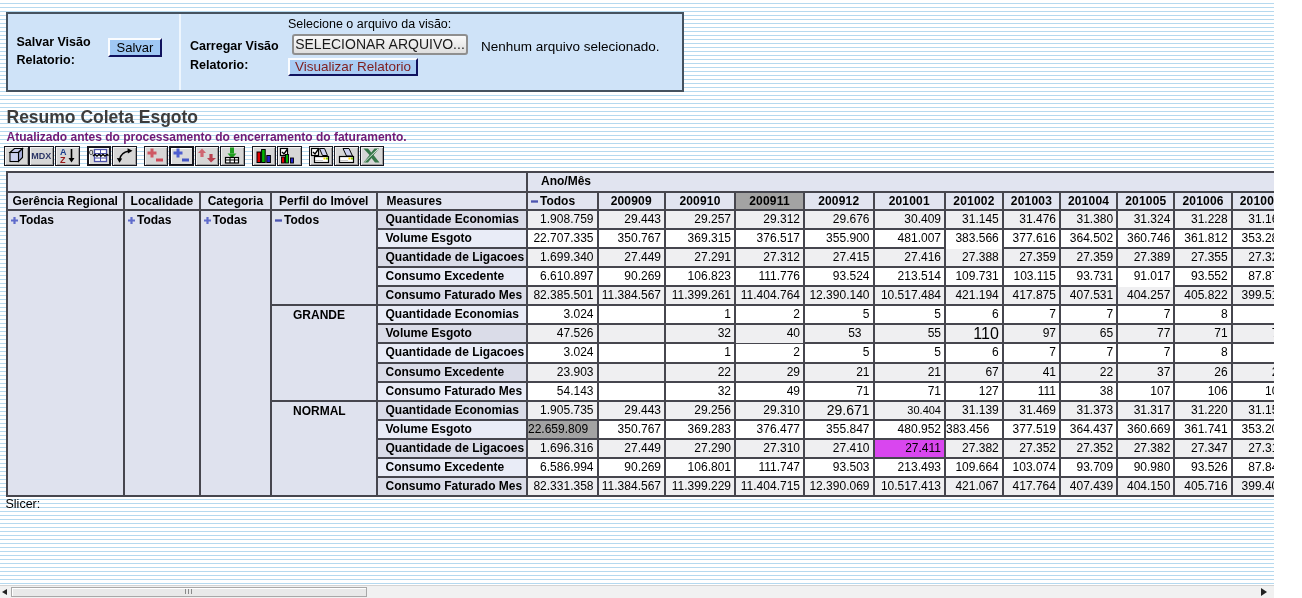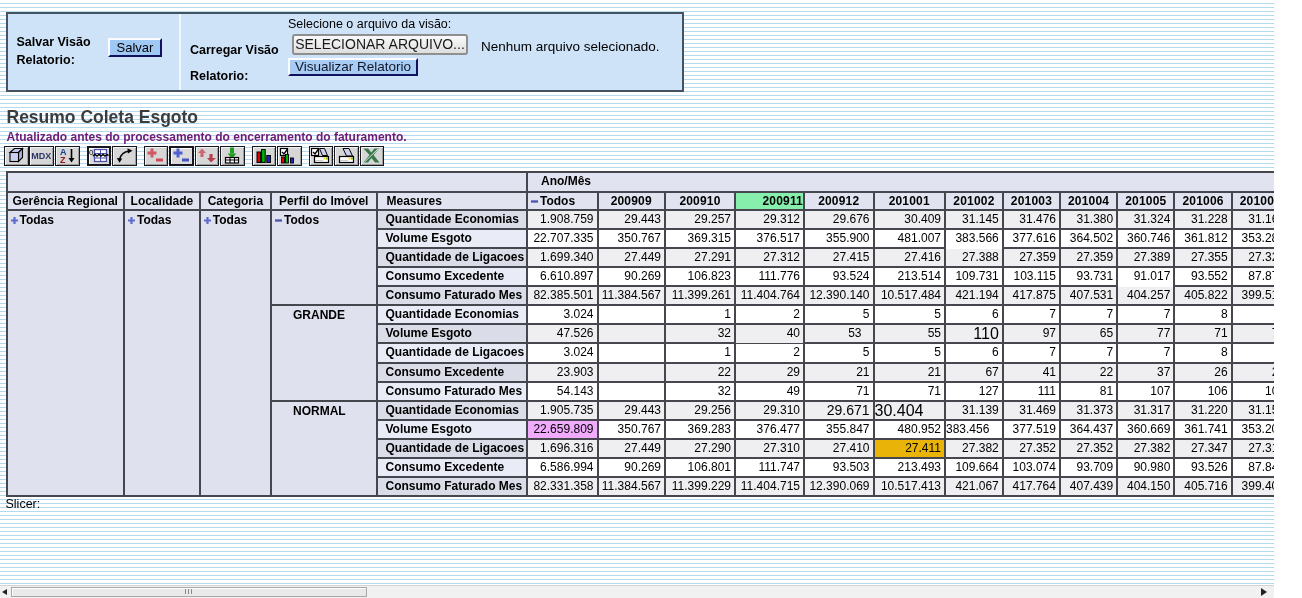--- a/index.html
+++ b/index.html
@@ -4,25 +4,25 @@
 font-family:"Liberation Sans",sans-serif;}
 .abs{position:absolute;}
 </style></head>
 <body>
 <div class="abs" style="left:0;top:0;width:1274px;height:585px;background:repeating-linear-gradient(to bottom,#ffffff 0px,#ffffff 3px,#b5d9ef 3px,#b5d9ef 4px);"></div>
 
 <div class="abs" style="left:5.5px;top:12px;width:674px;height:76px;border:2px solid #45525f;background:#cfe3f8;">
   <div class="abs" style="left:171.5px;top:0;width:2px;height:76px;background:#eef6fe;"></div>
   <div class="abs" style="left:9px;top:19px;font-size:12.5px;font-weight:bold;color:#000;line-height:18px;">Salvar Visão<br>Relatorio:</div>
   <div class="abs" style="left:100.5px;top:24px;width:54px;height:19px;background:#9fc8f4;border-top:2px solid #fafcff;border-left:2px solid #fafcff;border-bottom:2px solid #10125e;border-right:2px solid #10125e;box-sizing:border-box;text-align:center;font-size:13px;line-height:15px;color:#000;">Salvar</div>
-  <div class="abs" style="left:182.5px;top:22.5px;font-size:12.5px;font-weight:bold;color:#000;line-height:26px;">Carregar Visão<br>Relatorio:</div>
+  <div class="abs" style="left:182.5px;top:22.5px;font-size:12.5px;font-weight:bold;color:#000;line-height:19px;">Carregar Visão<br>Relatorio:</div>
   <div class="abs" style="left:280.5px;top:3px;font-size:12.5px;color:#000;">Selecione o arquivo da visão:</div>
   <div class="abs" style="left:284.5px;top:20px;width:176px;height:21px;background:linear-gradient(#fafafa,#dedede);border:2px solid #8f8f8f;border-radius:3px;box-sizing:border-box;text-align:center;font-size:14px;line-height:16.5px;color:#1a1a1a;">SELECIONAR ARQUIVO...</div>
   <div class="abs" style="left:473.5px;top:24.5px;font-size:13.5px;color:#000;">Nenhum arquivo selecionado.</div>
-  <div class="abs" style="left:280.5px;top:44px;width:130px;height:18px;background:#a9ccf4;border-top:2px solid #fafcff;border-left:2px solid #fafcff;border-bottom:2px solid #10125e;border-right:2px solid #10125e;box-sizing:border-box;text-align:center;font-size:13.5px;line-height:14px;color:#0f172a;">Visualizar Relatorio</div>
+  <div class="abs" style="left:280.5px;top:44px;width:130px;height:18px;background:#a9ccf4;border-top:2px solid #fafcff;border-left:2px solid #fafcff;border-bottom:2px solid #10125e;border-right:2px solid #10125e;box-sizing:border-box;text-align:center;font-size:13.5px;line-height:14px;color:#7f1d1d;">Visualizar Relatorio</div>
 </div>
 <div class="abs" style="left:6.5px;top:107px;font-size:17.5px;font-weight:bold;color:#3c3c3c;">Resumo Coleta Esgoto</div>
 <div class="abs" style="left:6.5px;top:130px;font-size:12px;font-weight:bold;color:#701a75;">Atualizado antes do processamento do encerramento do faturamento.</div>
 <div style="position:absolute;left:4px;top:145.5px;width:24.5px;height:20.5px;box-sizing:border-box;border:1px solid #17171f;background:#d6d6d6;box-shadow:inset 1px 1px 0 #f2f2f2, inset -1px -1px 0 #9f9f9f;display:flex;align-items:center;justify-content:center">
     <svg width="20" height="17" viewBox="0 0 20 17">
       <path d="M4 5.5 L8.5 1.5 H16.5 L12.5 5.5 Z" fill="#c4c9ec" stroke="#000" stroke-width="1.1"></path>
       <path d="M12.5 5.5 L16.5 1.5 V10.5 L12.5 14.5 Z" fill="#aab0dd" stroke="#000" stroke-width="1.1"></path>
       <rect x="4" y="5.5" width="8.5" height="9" fill="#ccd1f0" stroke="#000" stroke-width="1.1"></rect>
     </svg>
   </div>
@@ -127,21 +127,21 @@
     <div style="position:absolute;left:2px;top:21.5px;width:115.5px;height:16.5px;background:#e1e4f0;box-sizing:border-box;line-height:16.5px;font-weight:bold;font-size:12px;text-align:center;">Gerência Regional</div>
     <div style="position:absolute;left:119.5px;top:21.5px;width:73.8px;height:16.5px;background:#e1e4f0;box-sizing:border-box;line-height:16.5px;font-weight:bold;font-size:12px;text-align:center;">Localidade</div>
     <div style="position:absolute;left:195.3px;top:21.5px;width:69.2px;height:16.5px;background:#e1e4f0;box-sizing:border-box;line-height:16.5px;font-weight:bold;font-size:12px;text-align:center;">Categoria</div>
     <div style="position:absolute;left:266.5px;top:21.5px;width:103.5px;height:16.5px;background:#e1e4f0;box-sizing:border-box;line-height:16.5px;font-weight:bold;font-size:12px;text-align:center;">Perfil do Imóvel</div>
     <div style="position:absolute;left:372px;top:21.5px;width:148.5px;height:16.5px;background:#e1e4f0;box-sizing:border-box;line-height:16.5px;font-weight:bold;font-size:12px;text-align:left;padding-left:9px;">Measures</div>
     <div style="position:absolute;left:522.5px;top:21.5px;width:68.5px;height:16.5px;background:#e1e4f0;box-sizing:border-box;line-height:16.5px;font-weight:bold;font-size:12px;padding-left:3px"><svg width="7" height="7" viewBox="0 0 9 9" style="margin-right:2px">
         <rect y="3" width="9" height="3" fill="#4d55b0"></rect>
       </svg>Todos</div>
     <div style="position:absolute;left:593px;top:21.5px;width:65.5px;height:16.5px;background:#e1e4f0;box-sizing:border-box;line-height:16.5px;font-weight:bold;font-size:12px;text-align:center;letter-spacing:0.2px">200909</div>
     <div style="position:absolute;left:660.5px;top:21.5px;width:68px;height:16.5px;background:#e1e4f0;box-sizing:border-box;line-height:16.5px;font-weight:bold;font-size:12px;text-align:center;letter-spacing:0.2px">200910</div>
-    <div style="position:absolute;left:730.5px;top:21.5px;width:67px;height:16.5px;background:#86efac;box-sizing:border-box;line-height:16.5px;font-weight:bold;font-size:12px;text-align:right;letter-spacing:0.2px">200911</div>
+    <div style="position:absolute;left:730.5px;top:21.5px;width:67px;height:16.5px;background:#a3a3a3;box-sizing:border-box;line-height:16.5px;font-weight:bold;font-size:12px;text-align:center;letter-spacing:0.2px">200911</div>
     <div style="position:absolute;left:799.5px;top:21.5px;width:67.5px;height:16.5px;background:#e1e4f0;box-sizing:border-box;line-height:16.5px;font-weight:bold;font-size:12px;text-align:center;letter-spacing:0.2px">200912</div>
     <div style="position:absolute;left:869px;top:21.5px;width:69.5px;height:16.5px;background:#e1e4f0;box-sizing:border-box;line-height:16.5px;font-weight:bold;font-size:12px;text-align:center;letter-spacing:0.2px">201001</div>
     <div style="position:absolute;left:940.5px;top:21.5px;width:55.8px;height:16.5px;background:#e1e4f0;box-sizing:border-box;line-height:16.5px;font-weight:bold;font-size:12px;text-align:center;letter-spacing:0.2px">201002</div>
     <div style="position:absolute;left:998.3px;top:21.5px;width:55.2px;height:16.5px;background:#e1e4f0;box-sizing:border-box;line-height:16.5px;font-weight:bold;font-size:12px;text-align:center;letter-spacing:0.2px">201003</div>
     <div style="position:absolute;left:1055.5px;top:21.5px;width:55.2px;height:16.5px;background:#e1e4f0;box-sizing:border-box;line-height:16.5px;font-weight:bold;font-size:12px;text-align:center;letter-spacing:0.2px">201004</div>
     <div style="position:absolute;left:1112.7px;top:21.5px;width:55.2px;height:16.5px;background:#e1e4f0;box-sizing:border-box;line-height:16.5px;font-weight:bold;font-size:12px;text-align:center;letter-spacing:0.2px">201005</div>
     <div style="position:absolute;left:1169.9px;top:21.5px;width:55.3px;height:16.5px;background:#e1e4f0;box-sizing:border-box;line-height:16.5px;font-weight:bold;font-size:12px;text-align:center;letter-spacing:0.2px">201006</div>
     <div style="position:absolute;left:1227.2px;top:21.5px;width:55.3px;height:16.5px;background:#e1e4f0;box-sizing:border-box;line-height:16.5px;font-weight:bold;font-size:12px;text-align:center;letter-spacing:0.2px">201007</div>
     <div style="position:absolute;left:2px;top:40px;width:115.5px;height:284.05px;background:#dfe2ee;box-sizing:border-box;line-height:284.05px;font-weight:bold;font-size:12px;padding:2px 0 0 3px;line-height:15px;"><svg width="7" height="7" viewBox="0 0 7 7" style="margin-right:2px">
         <path d="M2.4 0h2.2v2.4H7v2.2H4.6V7H2.4V4.6H0V2.4h2.4z" fill="#5f6bcb"></path>
@@ -276,57 +276,57 @@
     <div style="position:absolute;left:1227.2px;top:192.56px;width:55.3px;height:17.07px;background:#efeff1;box-sizing:border-box;line-height:17.07px;font-size:12px;text-align:right;padding-right:3px">24</div>
     <div style="position:absolute;left:372px;top:211.63px;width:148.5px;height:17.07px;background:#e9ecf7;box-sizing:border-box;line-height:17.07px;font-weight:bold;font-size:12px;padding-left:8px">Consumo Faturado Mes</div>
     <div style="position:absolute;left:522.5px;top:211.63px;width:68.5px;height:17.07px;background:#ffffff;box-sizing:border-box;line-height:17.07px;font-size:12px;text-align:right;padding-right:3px">54.143</div>
     <div style="position:absolute;left:593px;top:211.63px;width:65.5px;height:17.07px;background:#ffffff;box-sizing:border-box;line-height:17.07px;font-size:12px;text-align:right;padding-right:3px"></div>
     <div style="position:absolute;left:660.5px;top:211.63px;width:68px;height:17.07px;background:#ffffff;box-sizing:border-box;line-height:17.07px;font-size:12px;text-align:right;padding-right:3px">32</div>
     <div style="position:absolute;left:730.5px;top:211.63px;width:67px;height:17.07px;background:#ffffff;box-sizing:border-box;line-height:17.07px;font-size:12px;text-align:right;padding-right:3px">49</div>
     <div style="position:absolute;left:799.5px;top:211.63px;width:67.5px;height:17.07px;background:#ffffff;box-sizing:border-box;line-height:17.07px;font-size:12px;text-align:right;padding-right:3px">71</div>
     <div style="position:absolute;left:869px;top:211.63px;width:69.5px;height:17.07px;background:#ffffff;box-sizing:border-box;line-height:17.07px;font-size:12px;text-align:right;padding-right:3px">71</div>
     <div style="position:absolute;left:940.5px;top:211.63px;width:55.8px;height:17.07px;background:#ffffff;box-sizing:border-box;line-height:17.07px;font-size:12px;text-align:right;padding-right:3px">127</div>
     <div style="position:absolute;left:998.3px;top:211.63px;width:55.2px;height:17.07px;background:#ffffff;box-sizing:border-box;line-height:17.07px;font-size:12px;text-align:right;padding-right:3px">111</div>
-    <div style="position:absolute;left:1055.5px;top:211.63px;width:55.2px;height:17.07px;background:#ffffff;box-sizing:border-box;line-height:17.07px;font-size:12px;text-align:right;padding-right:3px">81</div>
+    <div style="position:absolute;left:1055.5px;top:211.63px;width:55.2px;height:17.07px;background:#ffffff;box-sizing:border-box;line-height:17.07px;font-size:12px;text-align:right;padding-right:3px">38</div>
     <div style="position:absolute;left:1112.7px;top:211.63px;width:55.2px;height:17.07px;background:#ffffff;box-sizing:border-box;line-height:17.07px;font-size:12px;text-align:right;padding-right:3px">107</div>
     <div style="position:absolute;left:1169.9px;top:211.63px;width:55.3px;height:17.07px;background:#ffffff;box-sizing:border-box;line-height:17.07px;font-size:12px;text-align:right;padding-right:3px">106</div>
     <div style="position:absolute;left:1227.2px;top:211.63px;width:55.3px;height:17.07px;background:#ffffff;box-sizing:border-box;line-height:17.07px;font-size:12px;text-align:right;padding-right:3px">104</div>
     <div style="position:absolute;left:372px;top:230.7px;width:148.5px;height:17.07px;background:#dadce8;box-sizing:border-box;line-height:17.07px;font-weight:bold;font-size:12px;padding-left:8px">Quantidade Economias</div>
     <div style="position:absolute;left:522.5px;top:230.7px;width:68.5px;height:17.07px;background:#efeff1;box-sizing:border-box;line-height:17.07px;font-size:12px;text-align:right;padding-right:3px">1.905.735</div>
     <div style="position:absolute;left:593px;top:230.7px;width:65.5px;height:17.07px;background:#efeff1;box-sizing:border-box;line-height:17.07px;font-size:12px;text-align:right;padding-right:3px">29.443</div>
     <div style="position:absolute;left:660.5px;top:230.7px;width:68px;height:17.07px;background:#efeff1;box-sizing:border-box;line-height:17.07px;font-size:12px;text-align:right;padding-right:3px">29.256</div>
     <div style="position:absolute;left:730.5px;top:230.7px;width:67px;height:17.07px;background:#efeff1;box-sizing:border-box;line-height:17.07px;font-size:12px;text-align:right;padding-right:3px">29.310</div>
     <div style="position:absolute;left:799.5px;top:230.7px;width:67.5px;height:17.07px;background:#efeff1;box-sizing:border-box;line-height:17.07px;font-size:14px;text-align:right;padding-right:3px">29.671</div>
-    <div style="position:absolute;left:869px;top:230.7px;width:69.5px;height:17.07px;background:#efeff1;box-sizing:border-box;line-height:17.07px;font-size:16px;text-align:left;padding-right:3px">30.404</div>
+    <div style="position:absolute;left:869px;top:230.7px;width:69.5px;height:17.07px;background:#efeff1;box-sizing:border-box;line-height:17.07px;font-size:11px;text-align:right;padding-right:3px">30.404</div>
     <div style="position:absolute;left:940.5px;top:230.7px;width:55.8px;height:17.07px;background:#efeff1;box-sizing:border-box;line-height:17.07px;font-size:12px;text-align:right;padding-right:3px">31.139</div>
     <div style="position:absolute;left:998.3px;top:230.7px;width:55.2px;height:17.07px;background:#efeff1;box-sizing:border-box;line-height:17.07px;font-size:12px;text-align:right;padding-right:3px">31.469</div>
     <div style="position:absolute;left:1055.5px;top:230.7px;width:55.2px;height:17.07px;background:#efeff1;box-sizing:border-box;line-height:17.07px;font-size:12px;text-align:right;padding-right:3px">31.373</div>
     <div style="position:absolute;left:1112.7px;top:230.7px;width:55.2px;height:17.07px;background:#efeff1;box-sizing:border-box;line-height:17.07px;font-size:12px;text-align:right;padding-right:3px">31.317</div>
     <div style="position:absolute;left:1169.9px;top:230.7px;width:55.3px;height:17.07px;background:#efeff1;box-sizing:border-box;line-height:17.07px;font-size:12px;text-align:right;padding-right:3px">31.220</div>
     <div style="position:absolute;left:1227.2px;top:230.7px;width:55.3px;height:17.07px;background:#efeff1;box-sizing:border-box;line-height:17.07px;font-size:12px;text-align:right;padding-right:3px">31.158</div>
     <div style="position:absolute;left:372px;top:249.77px;width:148.5px;height:17.07px;background:#e9ecf7;box-sizing:border-box;line-height:17.07px;font-weight:bold;font-size:12px;padding-left:8px">Volume Esgoto</div>
-    <div style="position:absolute;left:522.5px;top:249.77px;width:68.5px;height:17.07px;background:#f0abfc;box-sizing:border-box;line-height:17.07px;font-size:12px;text-align:right;padding-right:3px">22.659.809</div>
+    <div style="position:absolute;left:522.5px;top:249.77px;width:68.5px;height:17.07px;background:#a3a3a3;box-sizing:border-box;line-height:17.07px;font-size:12px;text-align:left;padding-right:3px">22.659.809</div>
     <div style="position:absolute;left:593px;top:249.77px;width:65.5px;height:17.07px;background:#ffffff;box-sizing:border-box;line-height:17.07px;font-size:12px;text-align:right;padding-right:3px">350.767</div>
     <div style="position:absolute;left:660.5px;top:249.77px;width:68px;height:17.07px;background:#ffffff;box-sizing:border-box;line-height:17.07px;font-size:12px;text-align:right;padding-right:3px">369.283</div>
     <div style="position:absolute;left:730.5px;top:249.77px;width:67px;height:17.07px;background:#ffffff;box-sizing:border-box;line-height:17.07px;font-size:12px;text-align:right;padding-right:3px">376.477</div>
     <div style="position:absolute;left:799.5px;top:249.77px;width:67.5px;height:17.07px;background:#ffffff;box-sizing:border-box;line-height:17.07px;font-size:12px;text-align:right;padding-right:3px">355.847</div>
     <div style="position:absolute;left:869px;top:249.77px;width:69.5px;height:17.07px;background:#ffffff;box-sizing:border-box;line-height:17.07px;font-size:12px;text-align:right;padding-right:3px">480.952</div>
     <div style="position:absolute;left:940.5px;top:249.77px;width:55.8px;height:17.07px;background:#ffffff;box-sizing:border-box;line-height:17.07px;font-size:12px;text-align:right;padding-right:20px">383.456</div>
     <div style="position:absolute;left:998.3px;top:249.77px;width:55.2px;height:17.07px;background:#ffffff;box-sizing:border-box;line-height:17.07px;font-size:12px;text-align:right;padding-right:3px">377.519</div>
     <div style="position:absolute;left:1055.5px;top:249.77px;width:55.2px;height:17.07px;background:#ffffff;box-sizing:border-box;line-height:17.07px;font-size:12px;text-align:right;padding-right:3px">364.437</div>
     <div style="position:absolute;left:1112.7px;top:249.77px;width:55.2px;height:17.07px;background:#ffffff;box-sizing:border-box;line-height:17.07px;font-size:12px;text-align:right;padding-right:3px">360.669</div>
     <div style="position:absolute;left:1169.9px;top:249.77px;width:55.3px;height:17.07px;background:#ffffff;box-sizing:border-box;line-height:17.07px;font-size:12px;text-align:right;padding-right:3px">361.741</div>
     <div style="position:absolute;left:1227.2px;top:249.77px;width:55.3px;height:17.07px;background:#ffffff;box-sizing:border-box;line-height:17.07px;font-size:12px;text-align:right;padding-right:3px">353.208</div>
     <div style="position:absolute;left:372px;top:268.84px;width:148.5px;height:17.07px;background:#dadce8;box-sizing:border-box;line-height:17.07px;font-weight:bold;font-size:12px;padding-left:8px">Quantidade de Ligacoes</div>
     <div style="position:absolute;left:522.5px;top:268.84px;width:68.5px;height:17.07px;background:#efeff1;box-sizing:border-box;line-height:17.07px;font-size:12px;text-align:right;padding-right:3px">1.696.316</div>
     <div style="position:absolute;left:593px;top:268.84px;width:65.5px;height:17.07px;background:#efeff1;box-sizing:border-box;line-height:17.07px;font-size:12px;text-align:right;padding-right:3px">27.449</div>
     <div style="position:absolute;left:660.5px;top:268.84px;width:68px;height:17.07px;background:#efeff1;box-sizing:border-box;line-height:17.07px;font-size:12px;text-align:right;padding-right:3px">27.290</div>
     <div style="position:absolute;left:730.5px;top:268.84px;width:67px;height:17.07px;background:#efeff1;box-sizing:border-box;line-height:17.07px;font-size:12px;text-align:right;padding-right:3px">27.310</div>
     <div style="position:absolute;left:799.5px;top:268.84px;width:67.5px;height:17.07px;background:#efeff1;box-sizing:border-box;line-height:17.07px;font-size:12px;text-align:right;padding-right:3px">27.410</div>
-    <div style="position:absolute;left:869px;top:268.84px;width:69.5px;height:17.07px;background:#eab308;box-sizing:border-box;line-height:17.07px;font-size:12px;text-align:right;padding-right:3px">27.411</div>
+    <div style="position:absolute;left:869px;top:268.84px;width:69.5px;height:17.07px;background:#d946ef;box-sizing:border-box;line-height:17.07px;font-size:12px;text-align:right;padding-right:3px">27.411</div>
     <div style="position:absolute;left:940.5px;top:268.84px;width:55.8px;height:17.07px;background:#efeff1;box-sizing:border-box;line-height:17.07px;font-size:12px;text-align:right;padding-right:3px">27.382</div>
     <div style="position:absolute;left:998.3px;top:268.84px;width:55.2px;height:17.07px;background:#efeff1;box-sizing:border-box;line-height:17.07px;font-size:12px;text-align:right;padding-right:3px">27.352</div>
     <div style="position:absolute;left:1055.5px;top:268.84px;width:55.2px;height:17.07px;background:#efeff1;box-sizing:border-box;line-height:17.07px;font-size:12px;text-align:right;padding-right:3px">27.352</div>
     <div style="position:absolute;left:1112.7px;top:268.84px;width:55.2px;height:17.07px;background:#efeff1;box-sizing:border-box;line-height:17.07px;font-size:12px;text-align:right;padding-right:3px">27.382</div>
     <div style="position:absolute;left:1169.9px;top:268.84px;width:55.3px;height:17.07px;background:#efeff1;box-sizing:border-box;line-height:17.07px;font-size:12px;text-align:right;padding-right:3px">27.347</div>
     <div style="position:absolute;left:1227.2px;top:268.84px;width:55.3px;height:17.07px;background:#efeff1;box-sizing:border-box;line-height:17.07px;font-size:12px;text-align:right;padding-right:3px">27.319</div>
     <div style="position:absolute;left:372px;top:287.91px;width:148.5px;height:17.07px;background:#e9ecf7;box-sizing:border-box;line-height:17.07px;font-weight:bold;font-size:12px;padding-left:8px">Consumo Excedente</div>
     <div style="position:absolute;left:522.5px;top:287.91px;width:68.5px;height:17.07px;background:#ffffff;box-sizing:border-box;line-height:17.07px;font-size:12px;text-align:right;padding-right:3px">6.586.994</div>
     <div style="position:absolute;left:593px;top:287.91px;width:65.5px;height:17.07px;background:#ffffff;box-sizing:border-box;line-height:17.07px;font-size:12px;text-align:right;padding-right:3px">90.269</div>
     <div style="position:absolute;left:660.5px;top:287.91px;width:68px;height:17.07px;background:#ffffff;box-sizing:border-box;line-height:17.07px;font-size:12px;text-align:right;padding-right:3px">106.801</div>

